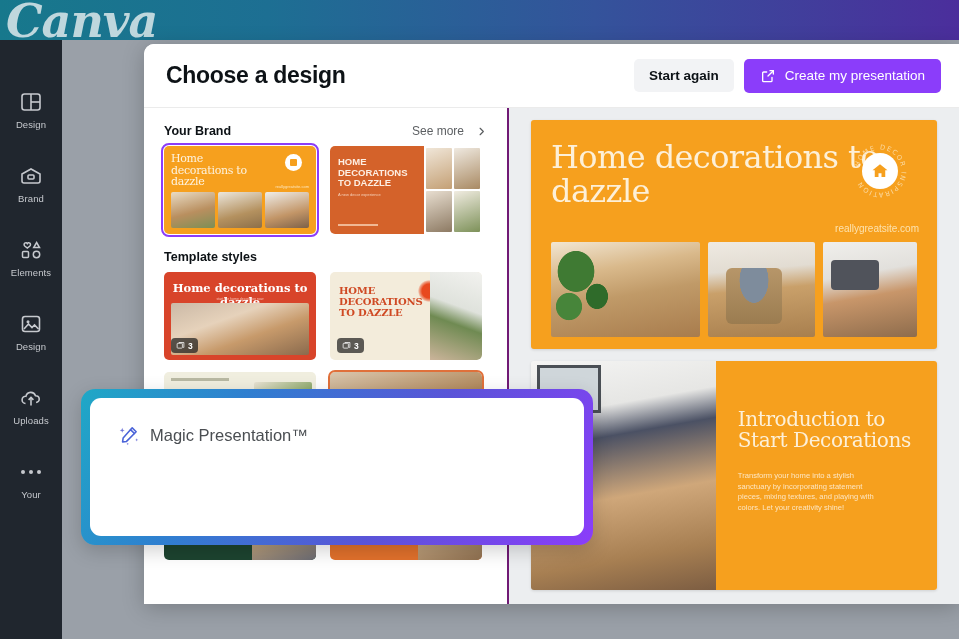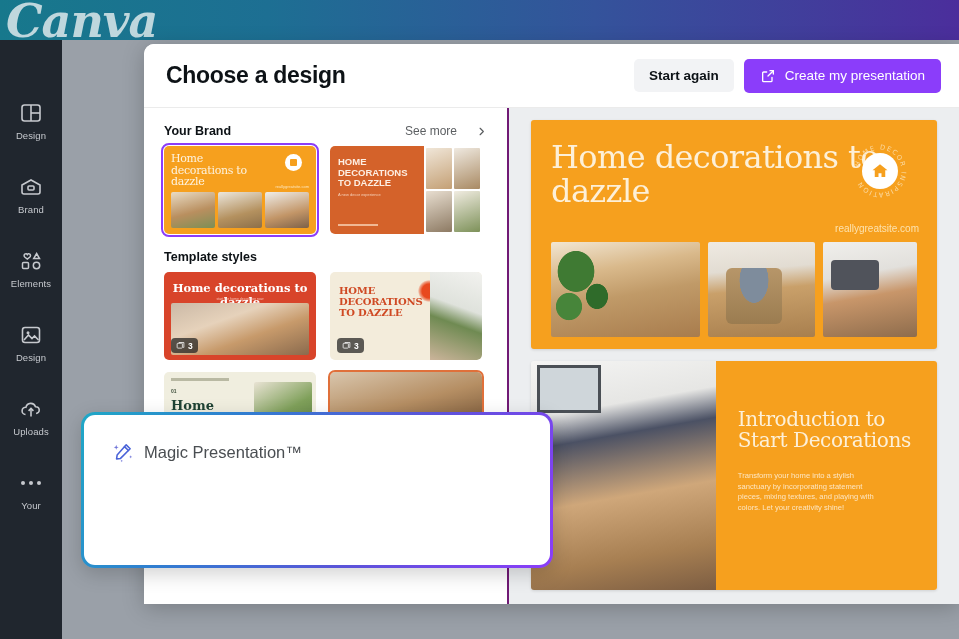--- a/index.html
+++ b/index.html
@@ -23,21 +23,21 @@
     font-style: italic; font-weight: 700;
     font-size: 46px; letter-spacing: -1px;
     color: #bfd7dd;
   }
 
   
   .sidebar {
     position: absolute; left: 0; top: 40px; width: 62px; height: 599px;
     background: #20262e; z-index: 4;
     display: flex; flex-direction: column; align-items: center;
-    padding-top: 44px;
+    padding-top: 33px;
   }
   .side-item {
     width: 62px; height: 74px;
     display: flex; flex-direction: column; align-items: center; justify-content: center;
     gap: 5px; cursor: pointer;
   }
   .side-item .glyph { width: 24px; height: 24px; display: block; }
   .side-item .glyph svg { width: 24px; height: 24px; display: block; }
   .side-item .lbl { font-size: 9.5px; color: #c6c9ce; letter-spacing: .1px; }
   .dots { display: flex; gap: 4px; align-items: center; height: 24px; }
@@ -76,21 +76,21 @@
   .modal-body { display: flex; height: 496px; }
   .left-pane {
     width: 365px; padding: 12px 0 12px 0; position: relative;
     border-right: 2px solid #701a75; overflow: hidden;
   }
   .sec-head {
     display: flex; align-items: center; padding: 4px 20px 8px 20px;
   }
   .sec-title { font-size: 12.5px; font-weight: 700; color: #0d1216; }
   .see-more {
-    margin-left: auto; display: flex; align-items: center; gap: 19px;
+    margin-left: auto; display: flex; align-items: center; gap: 12px;
     font-size: 12px; color: #5c5f62; cursor: pointer;
   }
   .see-more svg { width: 11px; height: 11px; }
 
   .thumb-row { display: flex; gap: 14px; padding: 0 20px 12px 20px; }
   .thumb {
     width: 152px; height: 88px; border-radius: 5px; overflow: hidden;
     position: relative; cursor: pointer; flex: none;
     background: #ddd;
   }
@@ -222,24 +222,24 @@
   
   .s2 { background: #eceef0; display: flex; }
   .s2 .photo { flex: 1.02; background: linear-gradient(170deg,#f4f4f3 0%,#e6e6e4 22%,#4b5164 34%,#cfa77a 58%,#a77f52 82%,#7c5d42 100%); position: relative; overflow: hidden; }
   .s2 .photo::after { content:""; position:absolute; left:6px; top:4px; width:58px; height:42px; background:#cfd6da; border:3px solid #4a4f55; }
   .s2 .txt { flex: 1; background: #f6a01e; padding: 48px 18px 0 22px; position: relative; }
   .s2 .ttl { font-family: "DejaVu Serif", serif; font-size: 20px; line-height: 21px; color: #fdf0d8; letter-spacing: -.4px; }
   .s2 .bdy { margin-top: 20px; font-size: 7.6px; line-height: 10.5px; color: #fde6c2; width: 150px; }
 
   
   .magic-wrap {
-    position: absolute; left: 81px; top: 412px; width: 472px; height: 156px;
+    position: absolute; left: 81px; top: 389px; width: 512px; height: 156px;
     z-index: 30;
     border-radius: 14px;
-    padding: 3px;
+    padding: 9px;
     background: linear-gradient(120deg, #1fa8c6 0%, #2f7fd0 28%, #5a54d8 62%, #8b3dfa 100%);
     box-shadow: 0 6px 20px rgba(0,0,0,.18);
   }
   .magic-card {
     width: 100%; height: 100%; background: #fff; border-radius: 11px;
     padding: 26px 28px; display: flex; flex-direction: column; gap: 18px;
   }
   .magic-label { display: flex; align-items: center; gap: 10px; }
   .magic-label svg { width: 22px; height: 22px; }
   .magic-label .mt { font-size: 16.5px; color: #4a4e52; }

